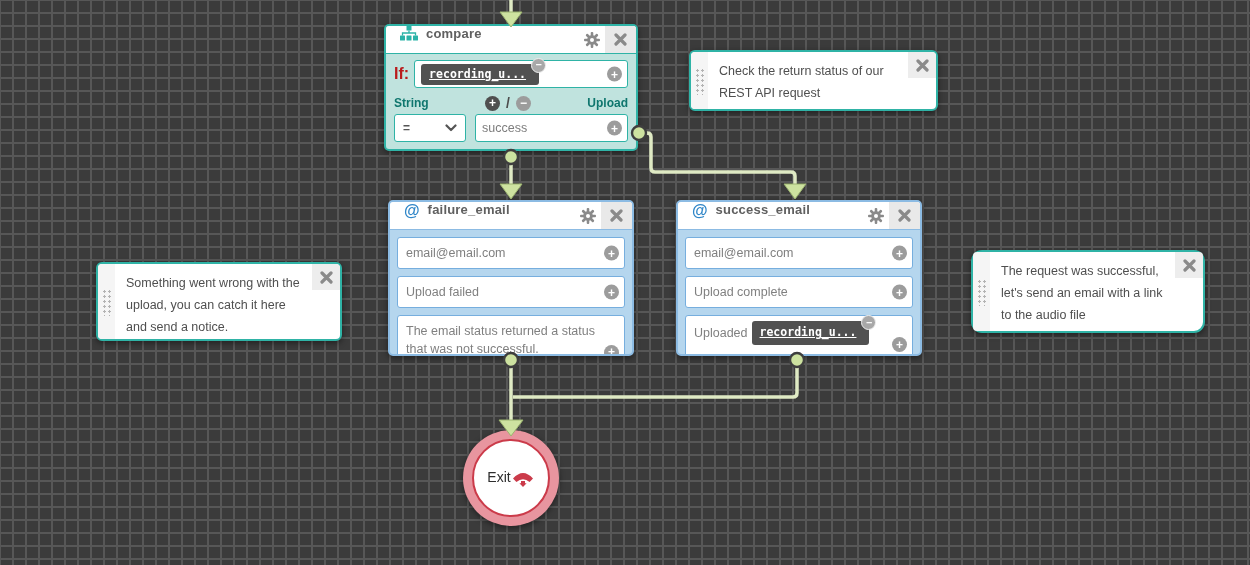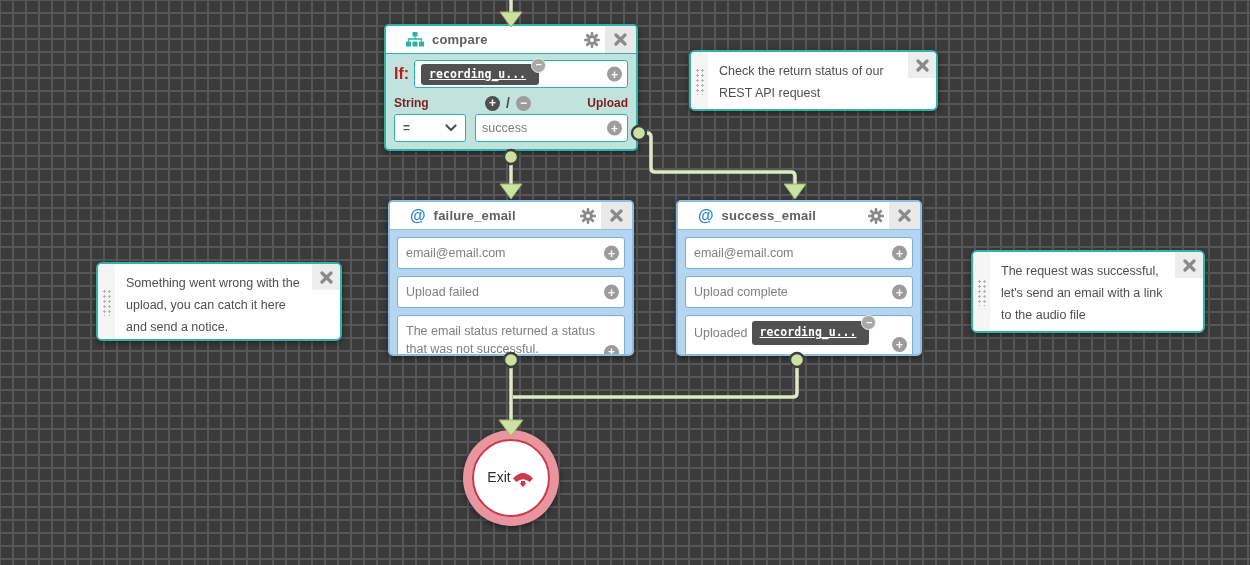--- a/index.html
+++ b/index.html
@@ -6,34 +6,34 @@
   body{width:1250px;height:565px;overflow:hidden;font-family:"Liberation Sans",sans-serif;-webkit-font-smoothing:antialiased;}
   .canvas{position:relative;width:1250px;height:565px;
     background-color:#3b3b3b;
     background-image:linear-gradient(#575757 2px,transparent 2px),linear-gradient(90deg,#575757 2px,transparent 2px);
     background-size:13px 13px;background-position:-1px -1px;}
   .connectors{position:absolute;left:0;top:0;z-index:6;pointer-events:none;}
   .connectors circle{pointer-events:auto;}
 
   
   .node{position:absolute;z-index:4;border-radius:5px;box-shadow:0 2px 6px rgba(0,0,0,.45);box-sizing:border-box;overflow:hidden;}
-  .node-header{height:27px;background:#fff;display:flex;align-items:center;padding-left:20px;}
+  .node-header{height:27px;background:#fff;display:flex;align-items:flex-start;padding-left:14px;}
   .node-title{flex:1;font-size:13px;font-weight:bold;color:#606060;margin-left:8px;letter-spacing:.2px;}
   .hdr-btn{width:26px;height:27px;display:flex;align-items:center;justify-content:center;cursor:pointer;}
   .hdr-close{width:31px;background:#e9e9e9;}
 
   
   .compare-node{left:384px;top:24px;width:254px;height:127px;border:2px solid #2fb3a6;background:#c0e3de;}
   .compare-node .node-header{border-bottom:1px solid #2fb3a6;}
   .compare-body{padding:6px 8px 0 8px;}
   .if-row{display:flex;align-items:center;}
   .if-label{font-size:16px;font-weight:bold;color:#b91c1c;margin-right:5px;}
   .t-field{position:relative;flex:1;height:28px;background:#fff;border:1px solid #2fb3a6;border-radius:3px;display:flex;align-items:center;padding:0 24px 0 6px;box-sizing:border-box;}
   .cond-row{display:flex;align-items:center;margin-top:7px;}
-  .cond-label{font-size:12px;font-weight:bold;color:#7f1d1d;}
+  .cond-label{font-size:12px;font-weight:bold;color:#0f766e;}
   .cond-mid{flex:1;display:flex;align-items:center;justify-content:center;gap:6px;}
   .slash{font-size:14px;font-weight:bold;color:#4c4c4c;}
   .op-row{display:flex;align-items:center;margin-top:3px;gap:9px;}
   .op-select{width:72px;height:28px;background:#fff;border:1px solid #2fb3a6;border-radius:3px;display:flex;align-items:center;justify-content:space-between;padding:0 8px;box-sizing:border-box;cursor:pointer;}
   .op-value{font-size:12px;font-weight:bold;color:#555;}
   .in-text{font-size:12.5px;color:#7d7d7d;}
 
   
   .rbtn{width:15px;height:15px;border-radius:50%;color:#fff;font-size:12px;font-weight:bold;display:flex;align-items:center;justify-content:center;line-height:1;cursor:pointer;flex:0 0 auto;}
   .rbtn.gray{background:#9c9c9c;}
@@ -227,21 +227,21 @@
         <div class="note-dots"></div>
       </div>
     <div class="note-text">Something went wrong with the upload, you can catch it here and send a notice.</div>
     <div class="note-close">
       <svg width="13" height="13" viewBox="0 0 13 13">
         <path d="M2,2 L11,11 M11,2 L2,11" stroke="#8a8a8a" stroke-width="3.2" stroke-linecap="round"></path>
       </svg>
     </div>
   </div>
 
-  <div class="note" style="left:971px;top:250px;width:234px;height:83px;">
+  <div class="note" style="left:971px;top:250px;width:234px;height:83px;border-radius:11px;">
     <div class="note-handle">
         <div class="note-dots"></div>
       </div>
     <div class="note-text">The request was successful, let's send an email with a link to the audio file</div>
     <div class="note-close">
       <svg width="13" height="13" viewBox="0 0 13 13">
         <path d="M2,2 L11,11 M11,2 L2,11" stroke="#8a8a8a" stroke-width="3.2" stroke-linecap="round"></path>
       </svg>
     </div>
   </div>

